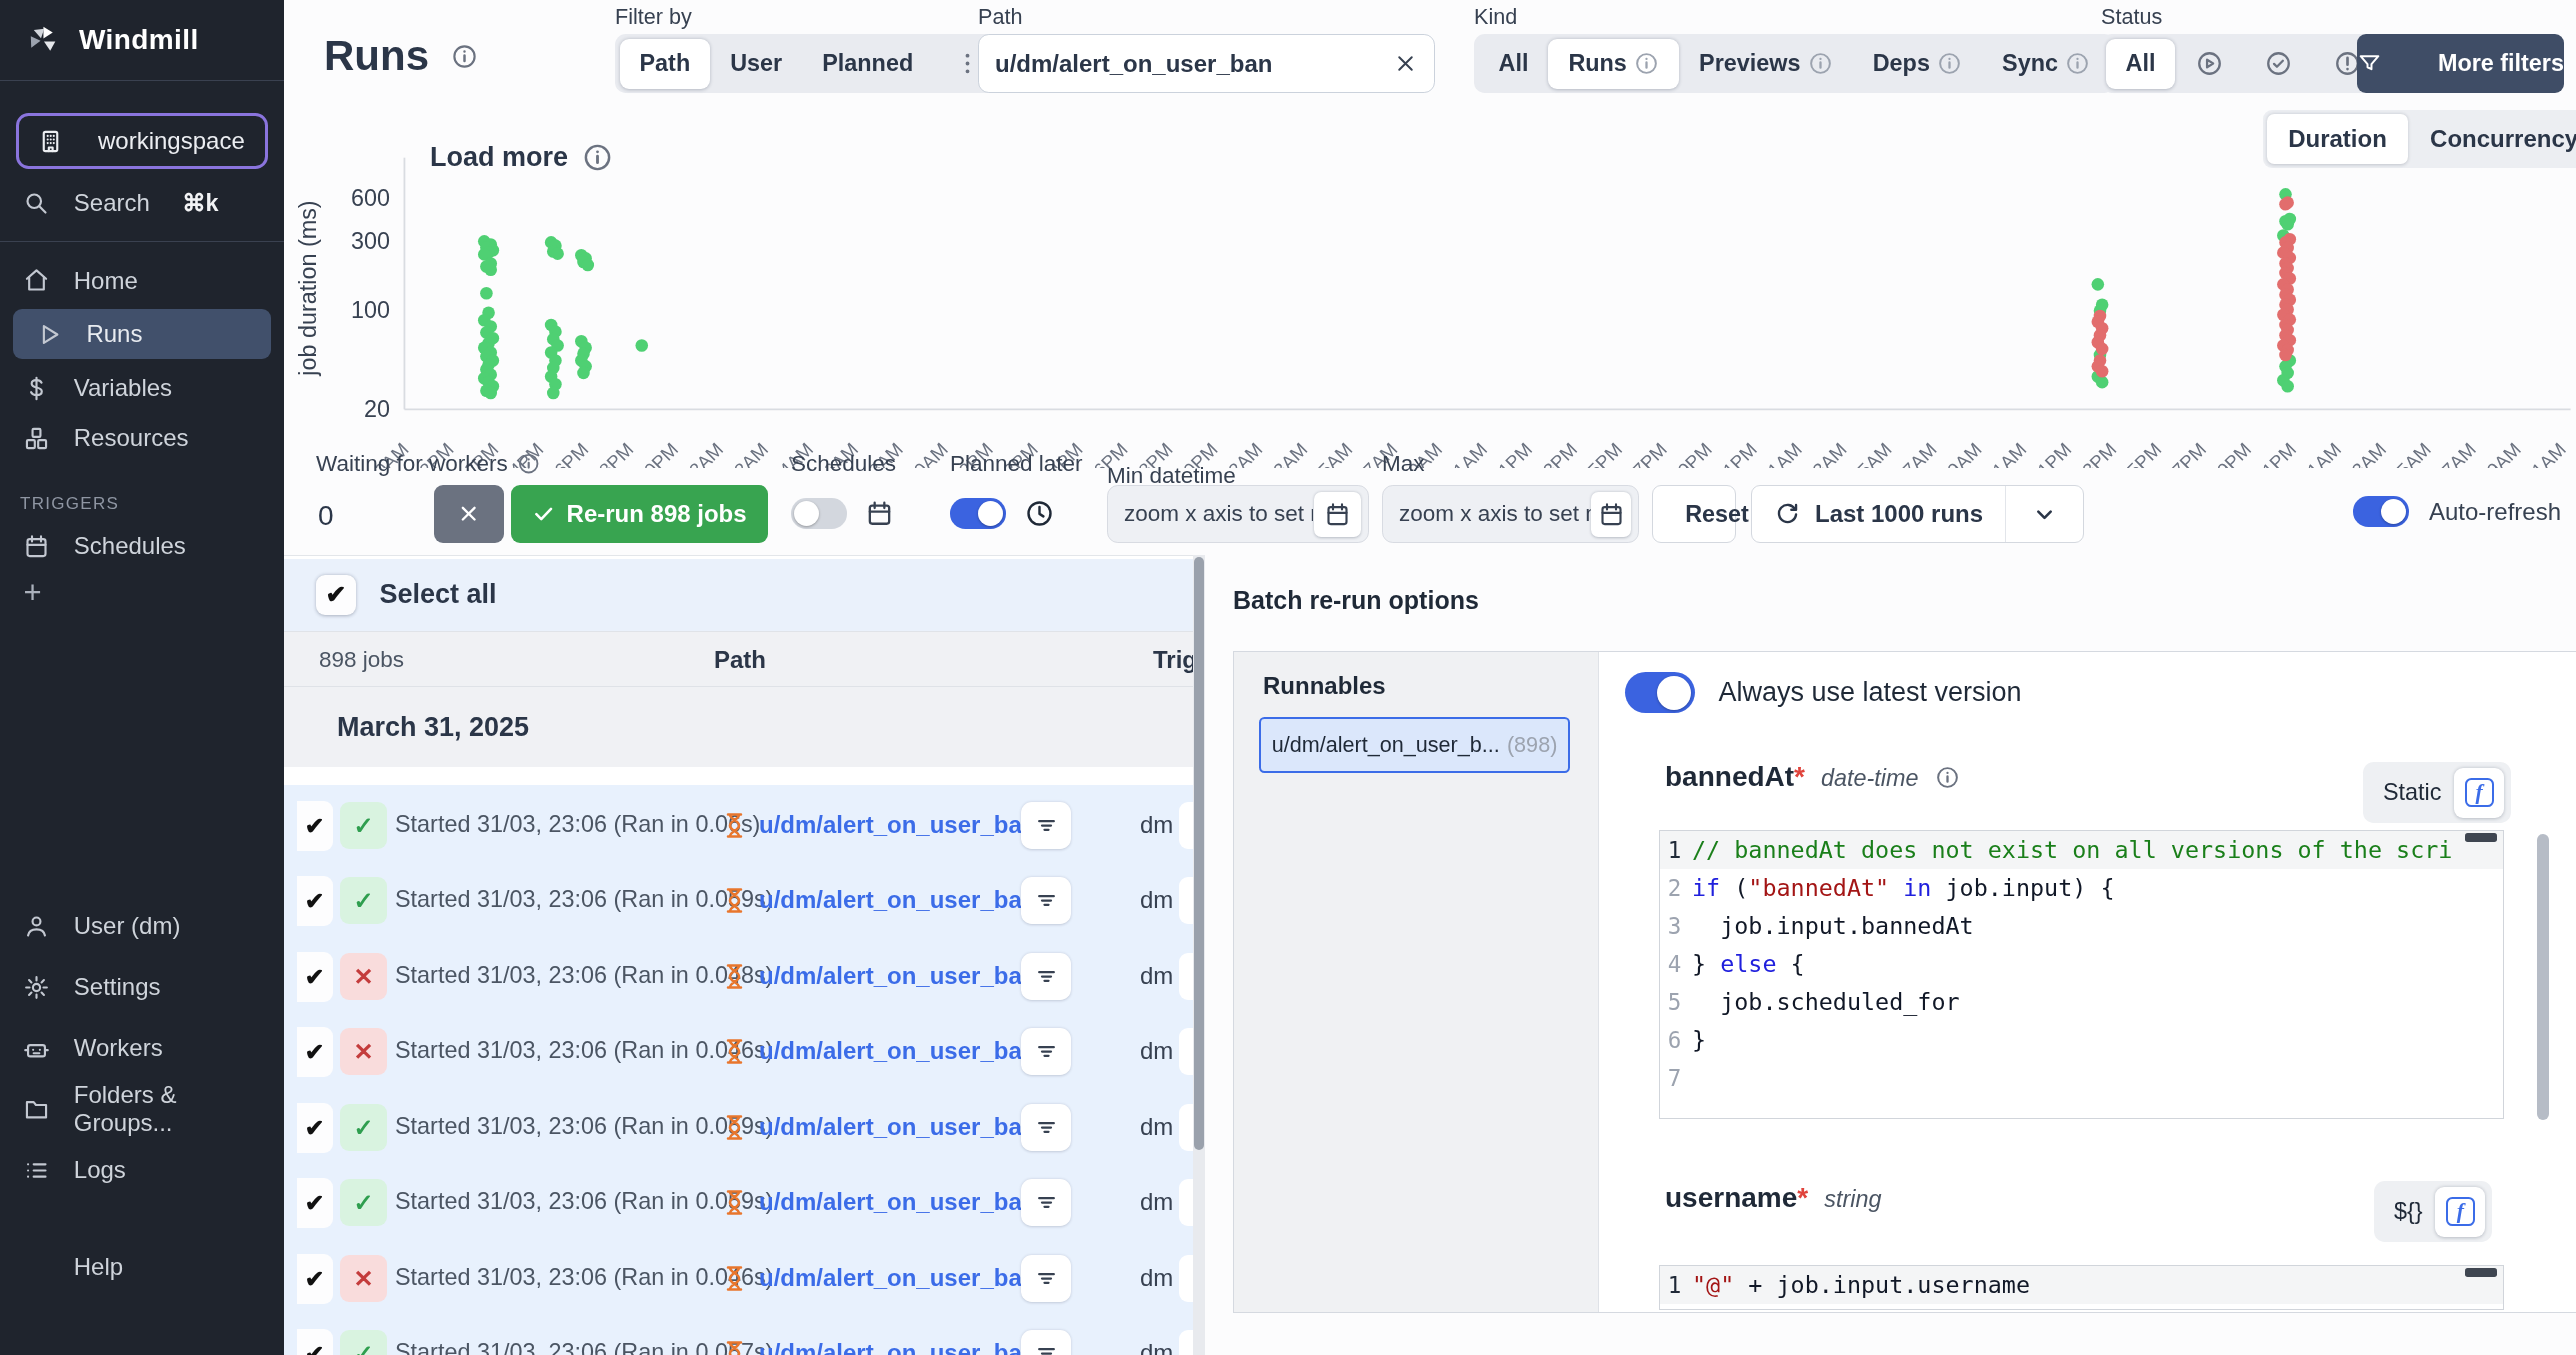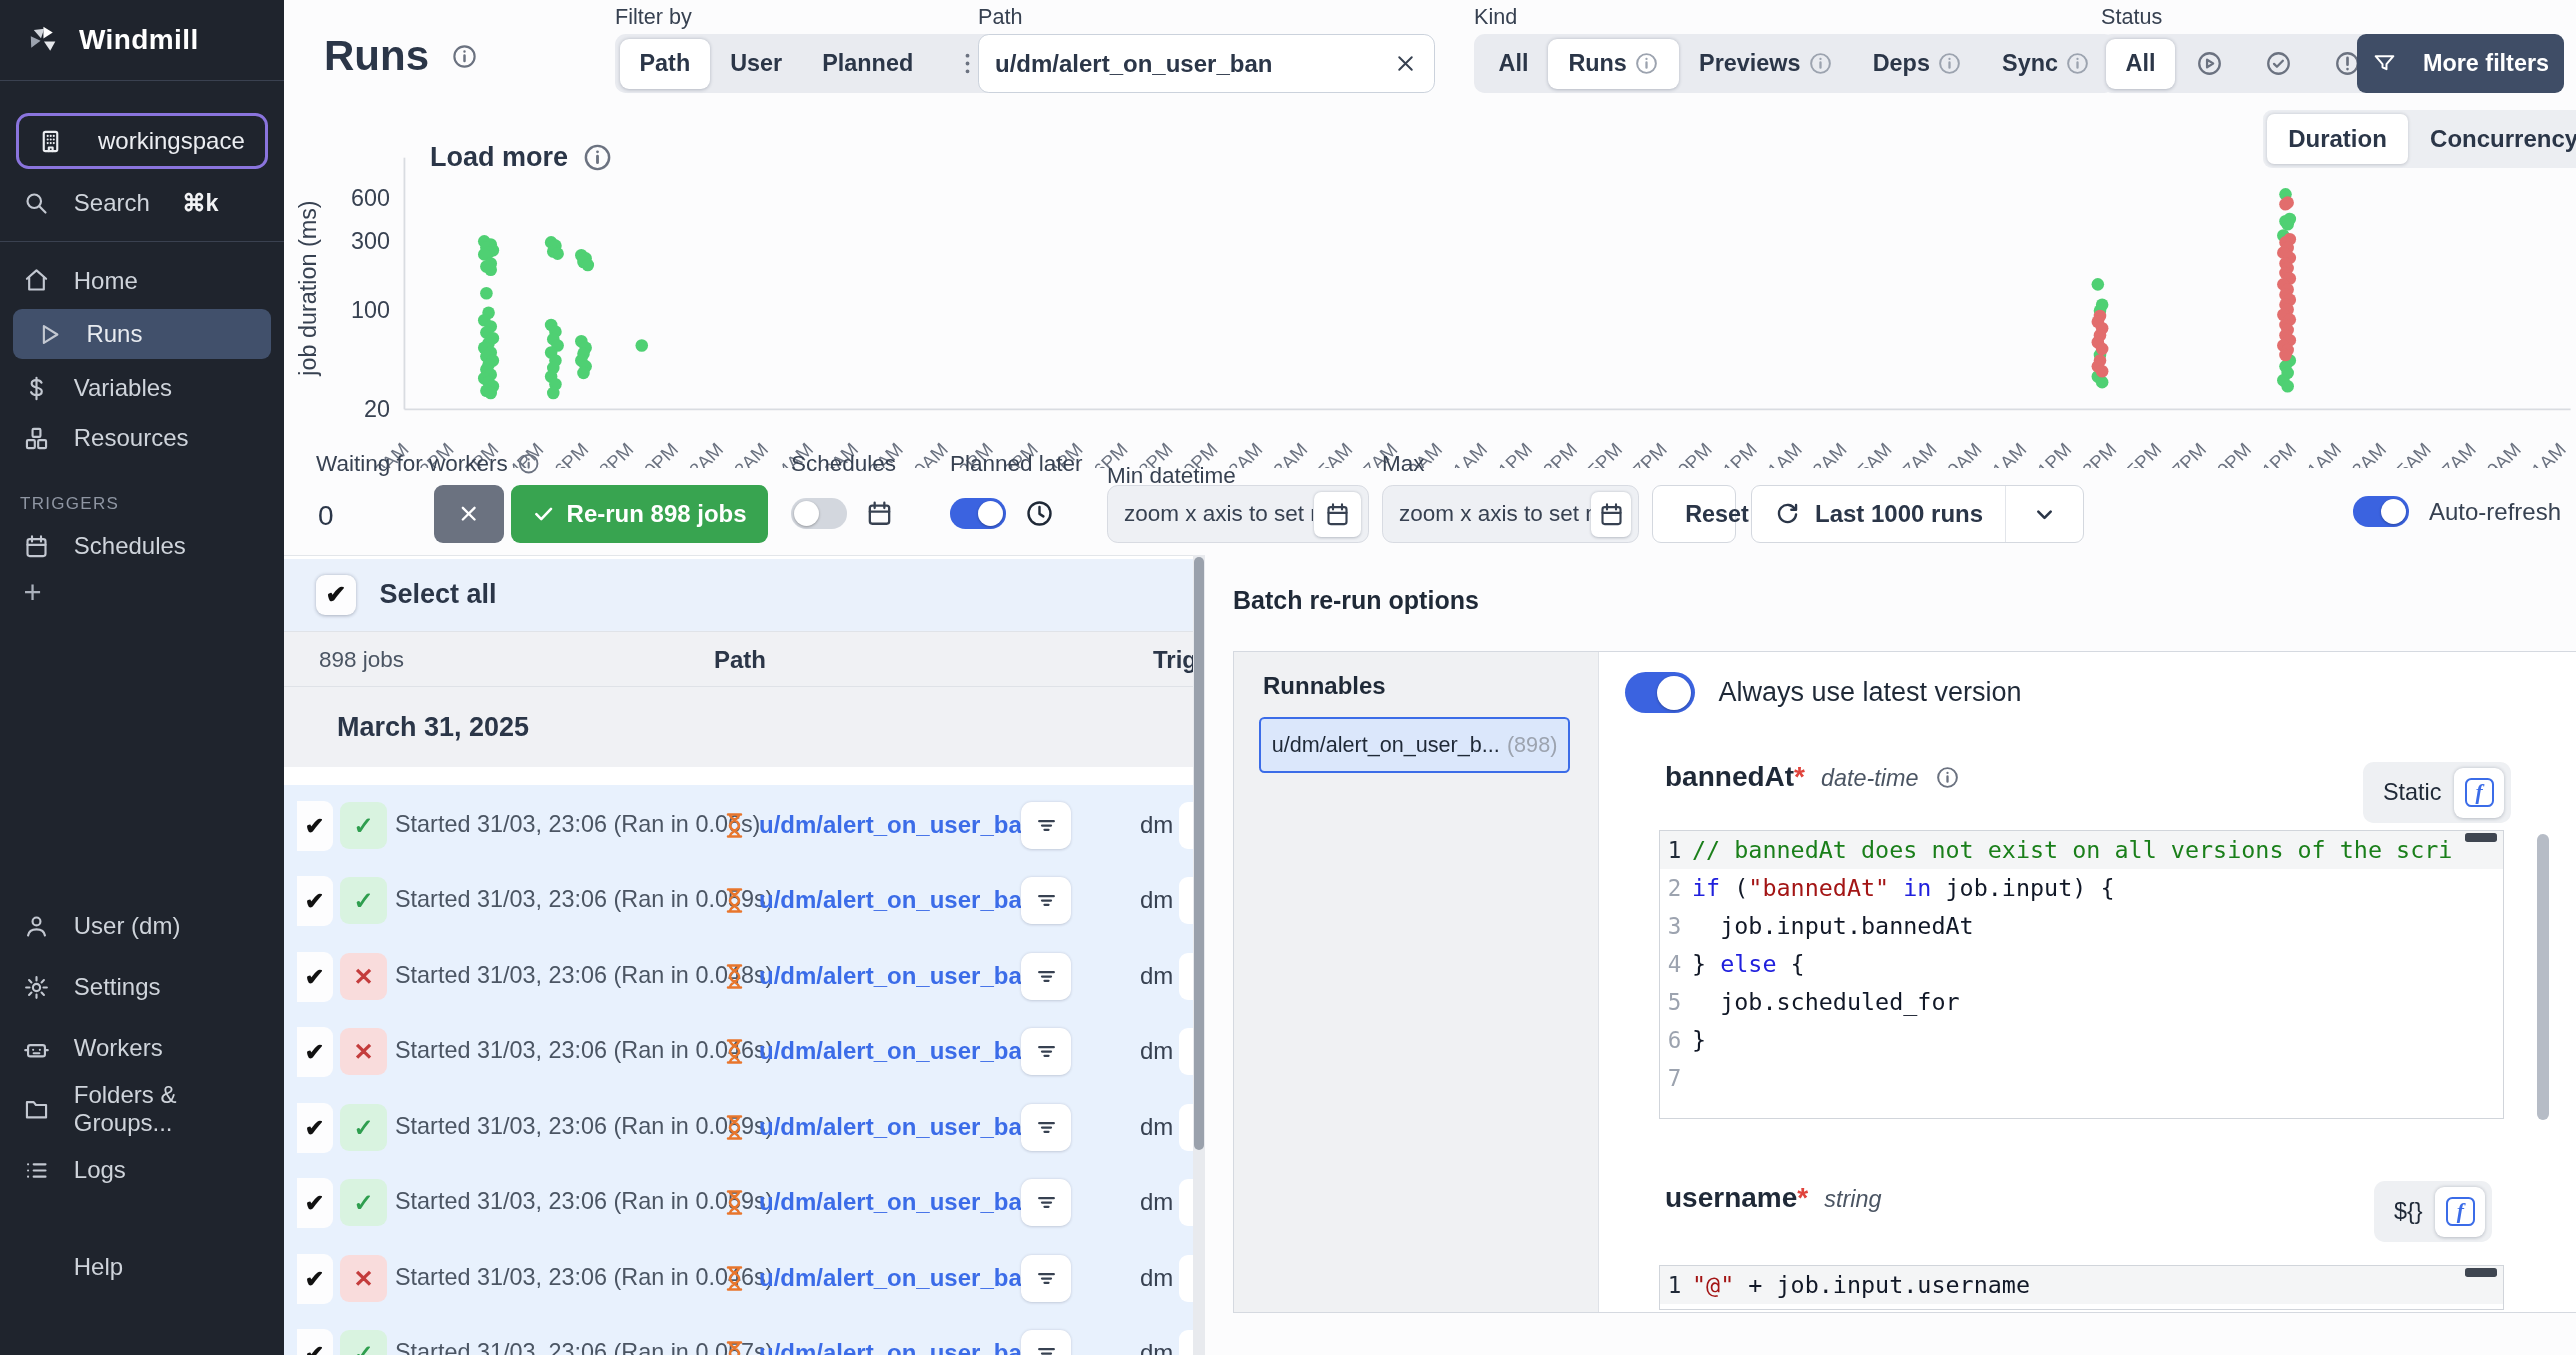--- a/index.html
+++ b/index.html
@@ -30,21 +30,21 @@
   .seg { display:flex; align-items:center; background:#e9ebf0; border-radius:10.8px; padding:4.5px; height:59px; }
   .seg-opt { display:flex; align-items:center; gap:7.2px; height:50px; padding:0 20px; border-radius:9px;
              font-size:23.4px; font-weight:600; color:#2b3648; cursor:pointer; white-space:nowrap; }
   .seg-opt.sel { background:#ffffff; box-shadow:0 0.9px 3.6px rgba(20,30,55,.25); }
   .seg-opt .ic { width:25px; height:25px; color:#9ca3af; }
   .seg-opt .cic { width:29px; height:29px; color:#6b7280; }
   .page-title { font-size:42px; font-weight:bold; color:#2b3648; }
   .info-ic { width:27px; height:27px; color:#6b7280; }
   .text-input { display:flex; align-items:center; justify-content:space-between; background:#fff; border:1.8px solid #cbd2dc;
                 border-radius:10.8px; height:59px; padding:0 16px; font-size:24px; font-weight:600; color:#2b3648; }
-  #more-filters { display:flex; align-items:center; justify-content:center; gap:26px; background:#3f4d66; color:#fff;
+  #more-filters { display:flex; align-items:center; justify-content:space-between; gap:26px; background:#3f4d66; color:#fff;
                   border-radius:9px; height:59px; font-size:23.4px; font-weight:600; cursor:pointer; }
 
   
   .tabset { display:flex; align-items:center; background:#eceef2; border-radius:9px; padding:3.6px; height:58px; }
   .tab { height:50px; display:flex; align-items:center; padding:0 21.6px; font-size:24px; font-weight:bold; color:#2b3648;
          border-radius:7.2px; cursor:pointer; }
   .tab.sel { background:#fff; box-shadow:0 0.9px 3.6px rgba(20,30,55,.2); }
   .load-more { display:flex; align-items:center; gap:14.4px; font-size:27px; font-weight:bold; color:#2b3648; cursor:pointer; }
 
   

